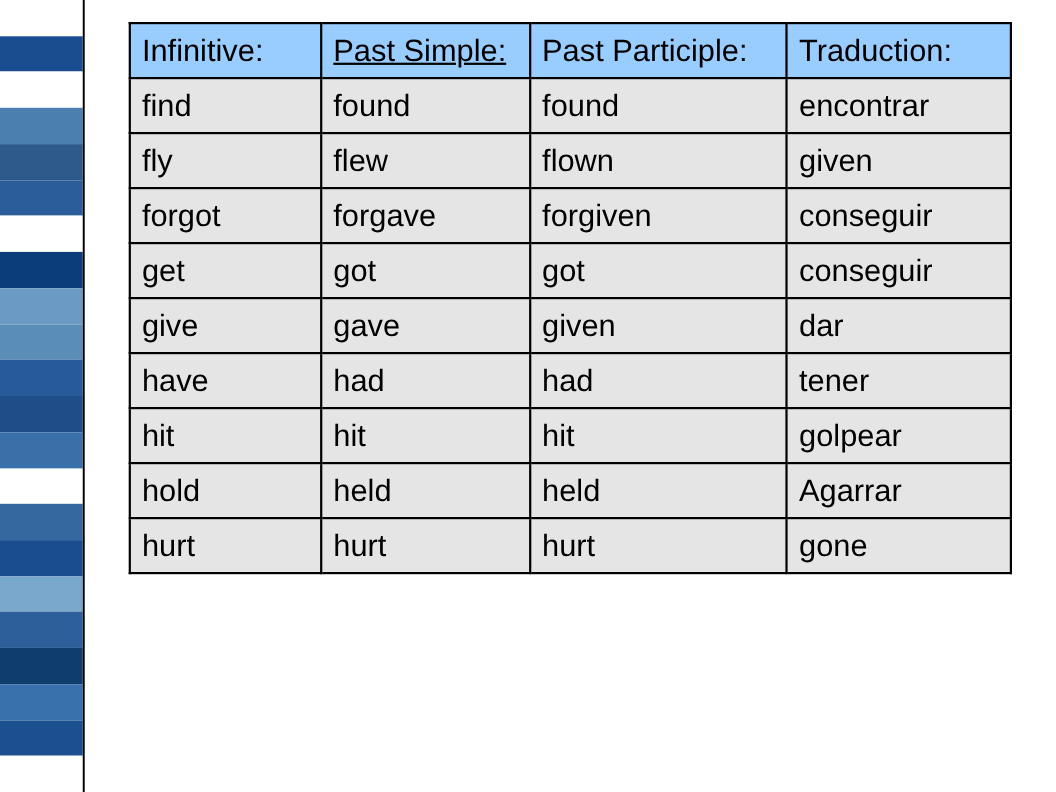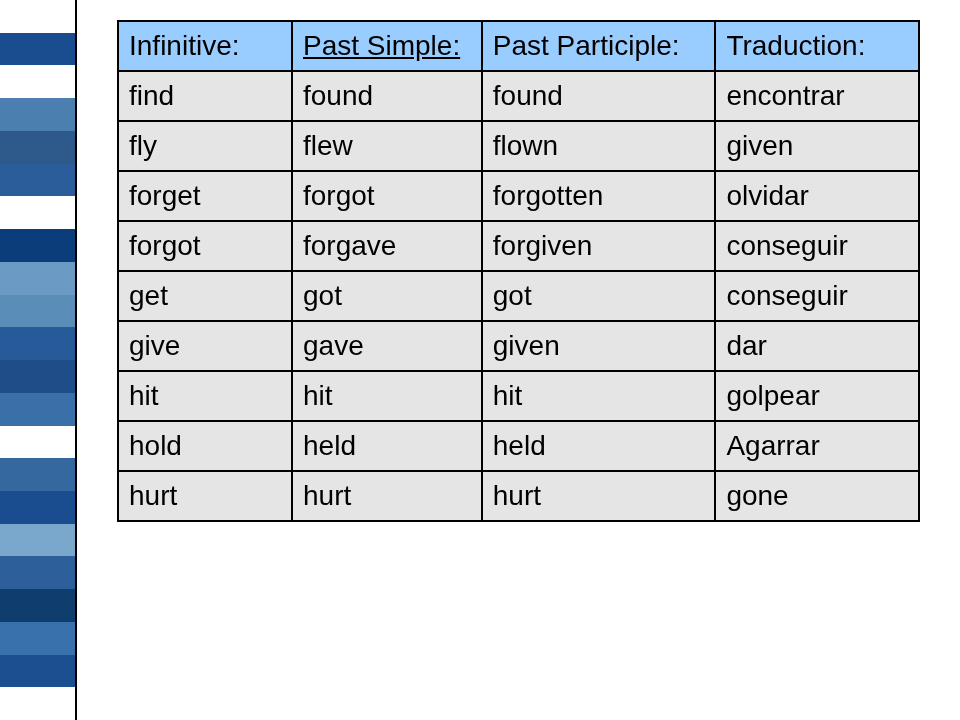--- a/index.html
+++ b/index.html
@@ -93,42 +93,42 @@
         <td>found</td>
         <td>encontrar</td>
       </tr>
       <tr>
         <td>fly</td>
         <td>flew</td>
         <td>flown</td>
         <td>given</td>
       </tr>
       <tr>
-        <td>forget</td>
-        <td>forgot</td>
-        <td>forgotten</td>
-        <td>olvidar</td>
-      </tr>
-      <tr>
         <td>forgot</td>
         <td>forgave</td>
         <td>forgiven</td>
         <td>conseguir</td>
       </tr>
       <tr>
         <td>get</td>
         <td>got</td>
         <td>got</td>
         <td>conseguir</td>
       </tr>
       <tr>
         <td>give</td>
         <td>gave</td>
         <td>given</td>
         <td>dar</td>
+      </tr>
+      <tr>
+        <td>have</td>
+        <td>had</td>
+        <td>had</td>
+        <td>tener</td>
       </tr>
       <tr>
         <td>hit</td>
         <td>hit</td>
         <td>hit</td>
         <td>golpear</td>
       </tr>
       <tr>
         <td>hold</td>
         <td>held</td>

